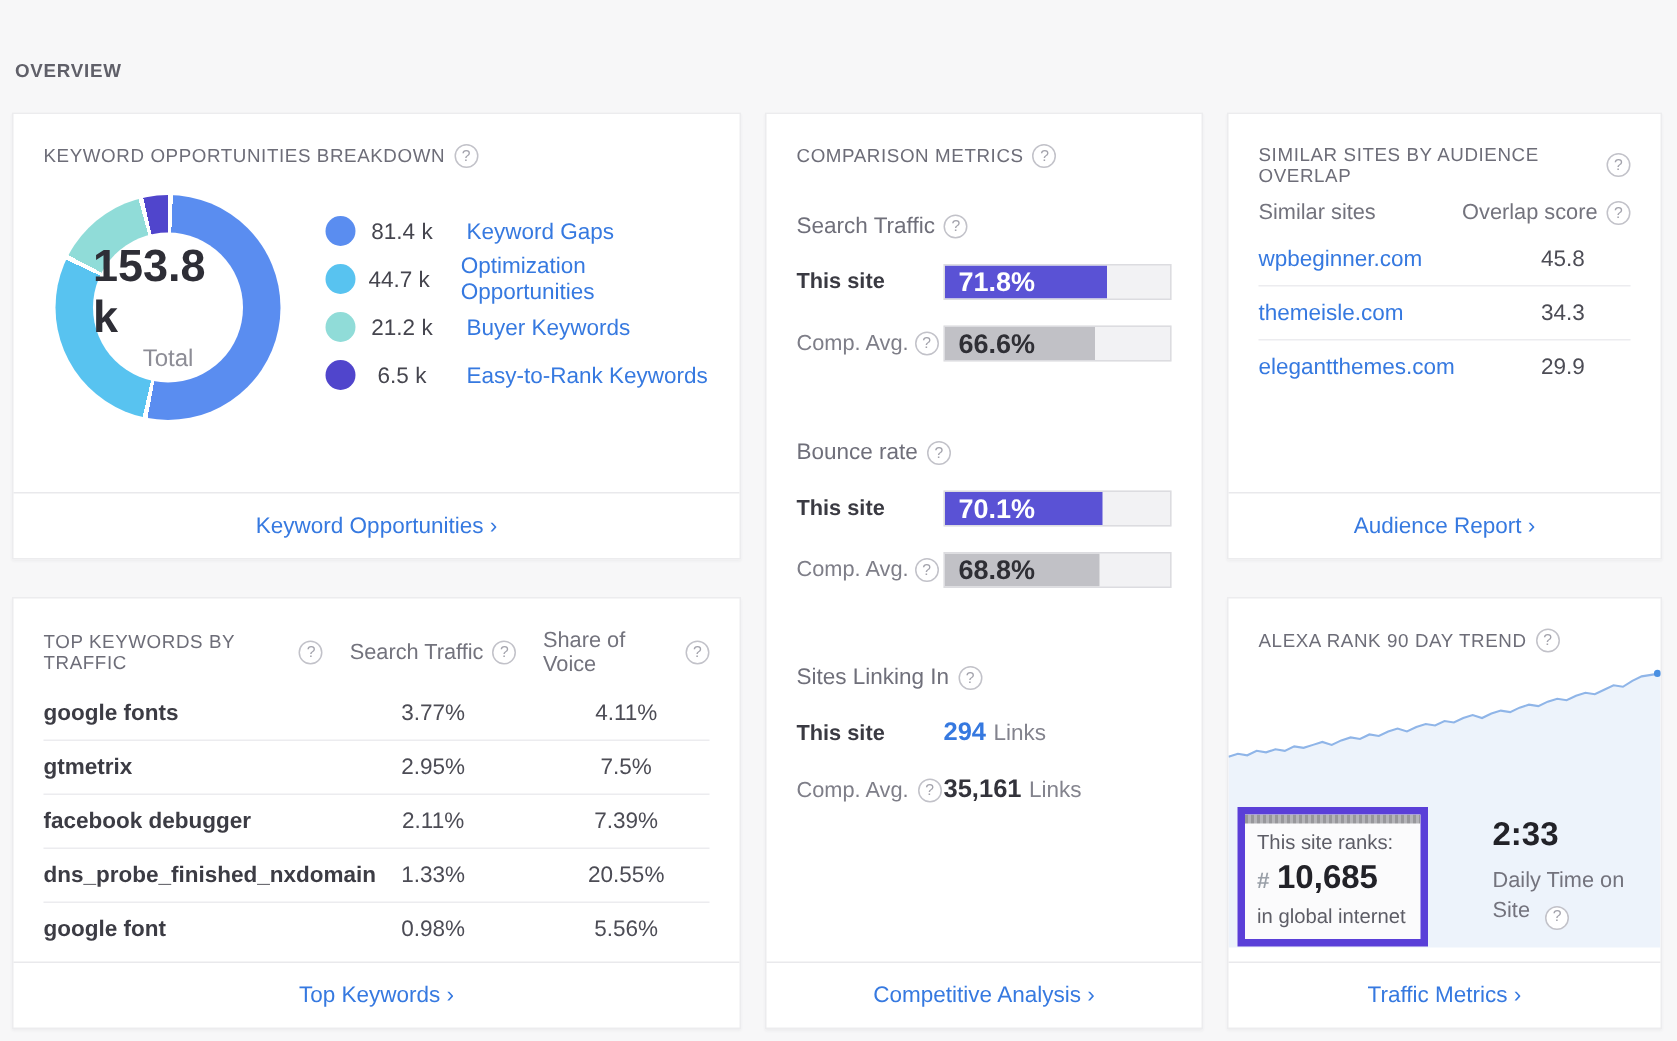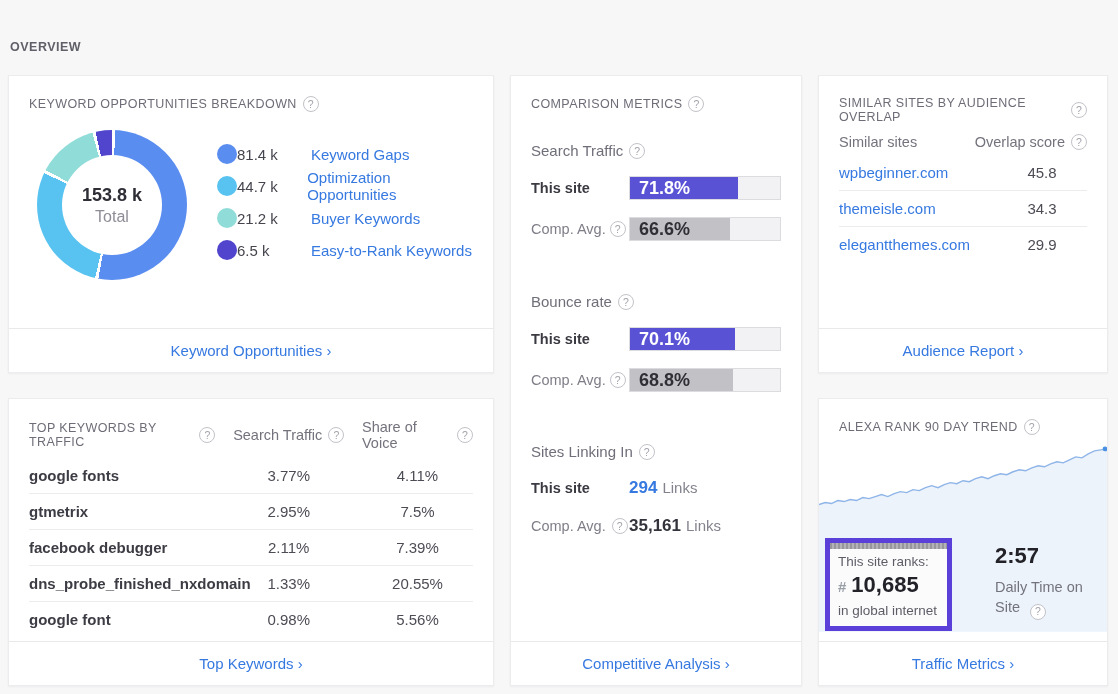--- a/index.html
+++ b/index.html
@@ -56,26 +56,26 @@
   
   .card-ko { height:298px; }
   .ko-body { display:flex; padding:18px 20px 0 20px; }
   .donut-wrap { position:relative; width:150px; height:150px; margin-left:8px; flex:none; }
   .donut { position:absolute; inset:0; border-radius:50%; }
   .donut-hole {
     position:absolute; left:50%; top:50%; width:100px; height:100px;
     transform:translate(-50%,-50%); background:#fff; border-radius:50%;
     display:flex; flex-direction:column; align-items:center; justify-content:center;
   }
-  .donut-total { font-size:18px; font-weight:700; color:#2e2e36; }
+  .donut-total { font-size:30px; font-weight:700; color:#2e2e36; }
   .donut-total-label { font-size:16px; color:#8d8d96; margin-top:2px; }
   .legend { flex:1; padding:8px 0 0 30px; }
   .legend-row { display:flex; align-items:center; height:32px; }
   .legend-dot { width:20px; height:20px; border-radius:50%; flex:none; }
-  .legend-value { width:62px; text-align:left; font-size:15px; color:#45454e; margin-right:12px; }
+  .legend-value { width:62px; text-align:center; font-size:15px; color:#45454e; margin-right:12px; }
   .legend-label { font-size:15px; color:var(--link,#3679e0); text-decoration:none; cursor:pointer; }
 
   
   .card-tk { height:288px; }
   .tk-head { display:flex; align-items:center; padding:20px 20px 0 20px; }
   .tk-head .name-col { display:flex; align-items:center; }
   .name-col { width:42%; }
   .st-col { width:33%; display:flex; align-items:center; justify-content:center; }
   .sov-col { width:25%; display:flex; align-items:center; justify-content:center; }
   .tk-colhead { font-size:14.5px; color:#73737d; }
@@ -376,21 +376,21 @@
           <div class="rank-inner">
             <div class="rank-heading">This site ranks:</div>
             <div class="rank-line">
               <span class="rank-hash">#</span>
               <span class="rank-value">10,685</span>
             </div>
             <div class="rank-caption">in global internet engagement</div>
           </div>
         </div>
         <div class="daily-time">
-          <div class="dt-value">2:57</div>
+          <div class="dt-value">2:33</div>
           <div class="dt-label">
             <span>Daily Time on Site</span>
             <span class="q">?</span>
           </div>
         </div>
       </div>
       <div class="card-footer">
         <a class="footer-link">Traffic Metrics ›</a>
       </div>
     </section>

